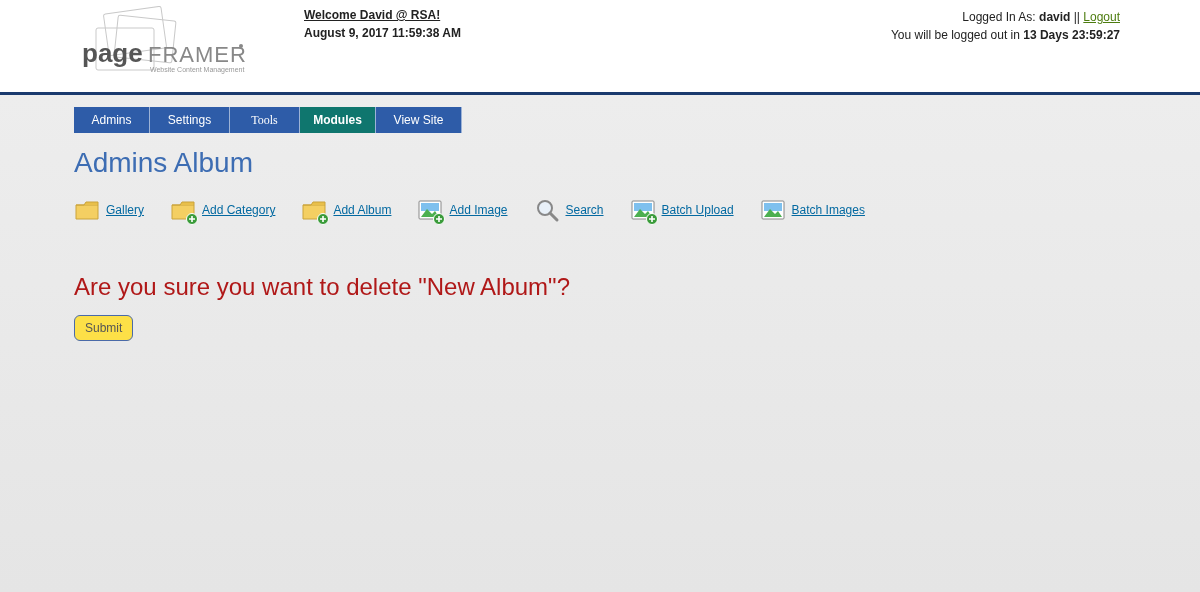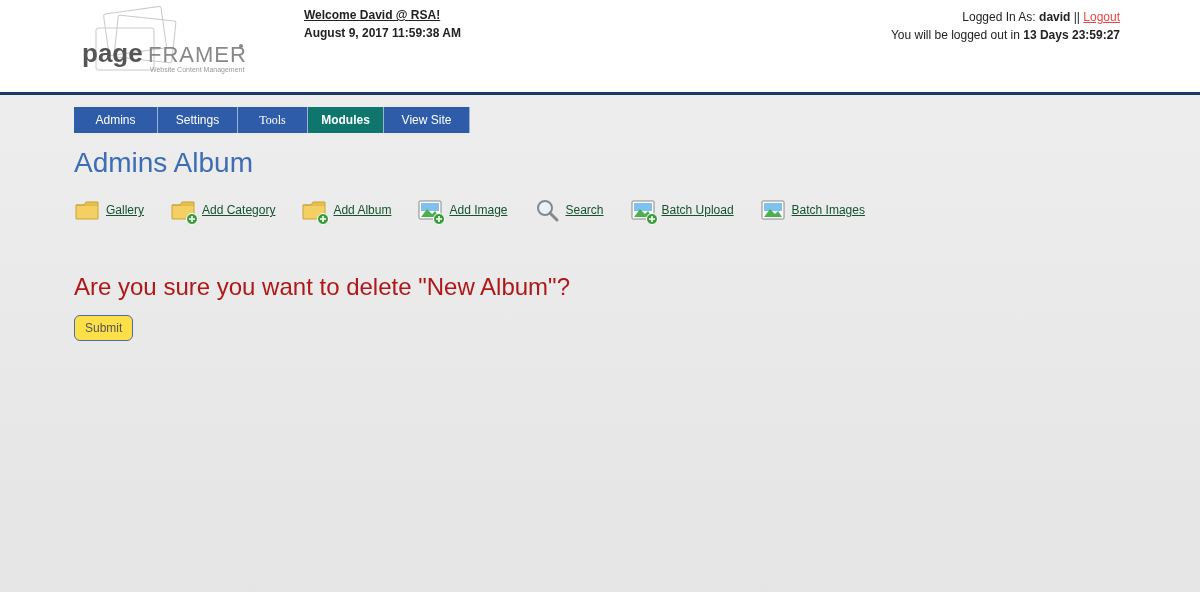--- a/index.html
+++ b/index.html
@@ -35,21 +35,21 @@
   .welcome .w1 { text-decoration:underline; font-weight:bold; }
   .welcome .w2 { font-weight:bold; margin-top:4px; }
   .loginfo {
     position:absolute;
     right:80px;
     top:8px;
     text-align:right;
     font-size:12px;
     line-height:1.5;
   }
-  .loginfo a { color:#ef4444; text-decoration:underline; }
+  .loginfo a { color:#4d7c0f; text-decoration:underline; }
   .nav {
     margin-top:12px;
     padding-left:74px;
     height:26px;
     background:transparent;
   }
   .nav-inner { display:flex; }
   .nav-item {
     background:#2e5ca8;
     color:#fff;
@@ -80,21 +80,21 @@
     gap:26px;
     align-items:center;
     margin-bottom:50px;
   }
   .tool {
     display:flex;
     align-items:center;
     gap:6px;
     cursor:pointer;
   }
-  .tool a { color:#14532d; text-decoration:underline; font-size:12px; }
+  .tool a { color:#0369a1; text-decoration:underline; font-size:12px; }
   .ticon { width:26px; height:26px; display:flex; align-items:center; justify-content:center; position:relative;}
   .confirm {
     color:#b01818;
     font-size:24px;
     margin-bottom:14px;
   }
   .submit-btn {
     background:#fde047;
     border:1px solid #4a6aa8;
     border-radius:6px;
@@ -103,21 +103,21 @@
     color:#555;
     cursor:pointer;
   }
   
   svg { display:block; }
   .badge-plus {
     position:absolute;
     right:-2px; bottom:-2px;
     width:12px; height:12px;
   }
-  .nav-widths-Admins{width:84px;}
+  .nav-widths-Admins{width:76px;}
   .nav-widths-Settings{width:80px;}
   .nav-widths-ContentManager{width:122px;}
   .nav-widths-Tools{width:66px;font-family:Liberation Serif, serif;}
   .nav-widths-Modules{width:76px;}
   .nav-widths-ViewSite{width:86px;}
 </style>
 </head>
 <body>
 
 <div class="header">

